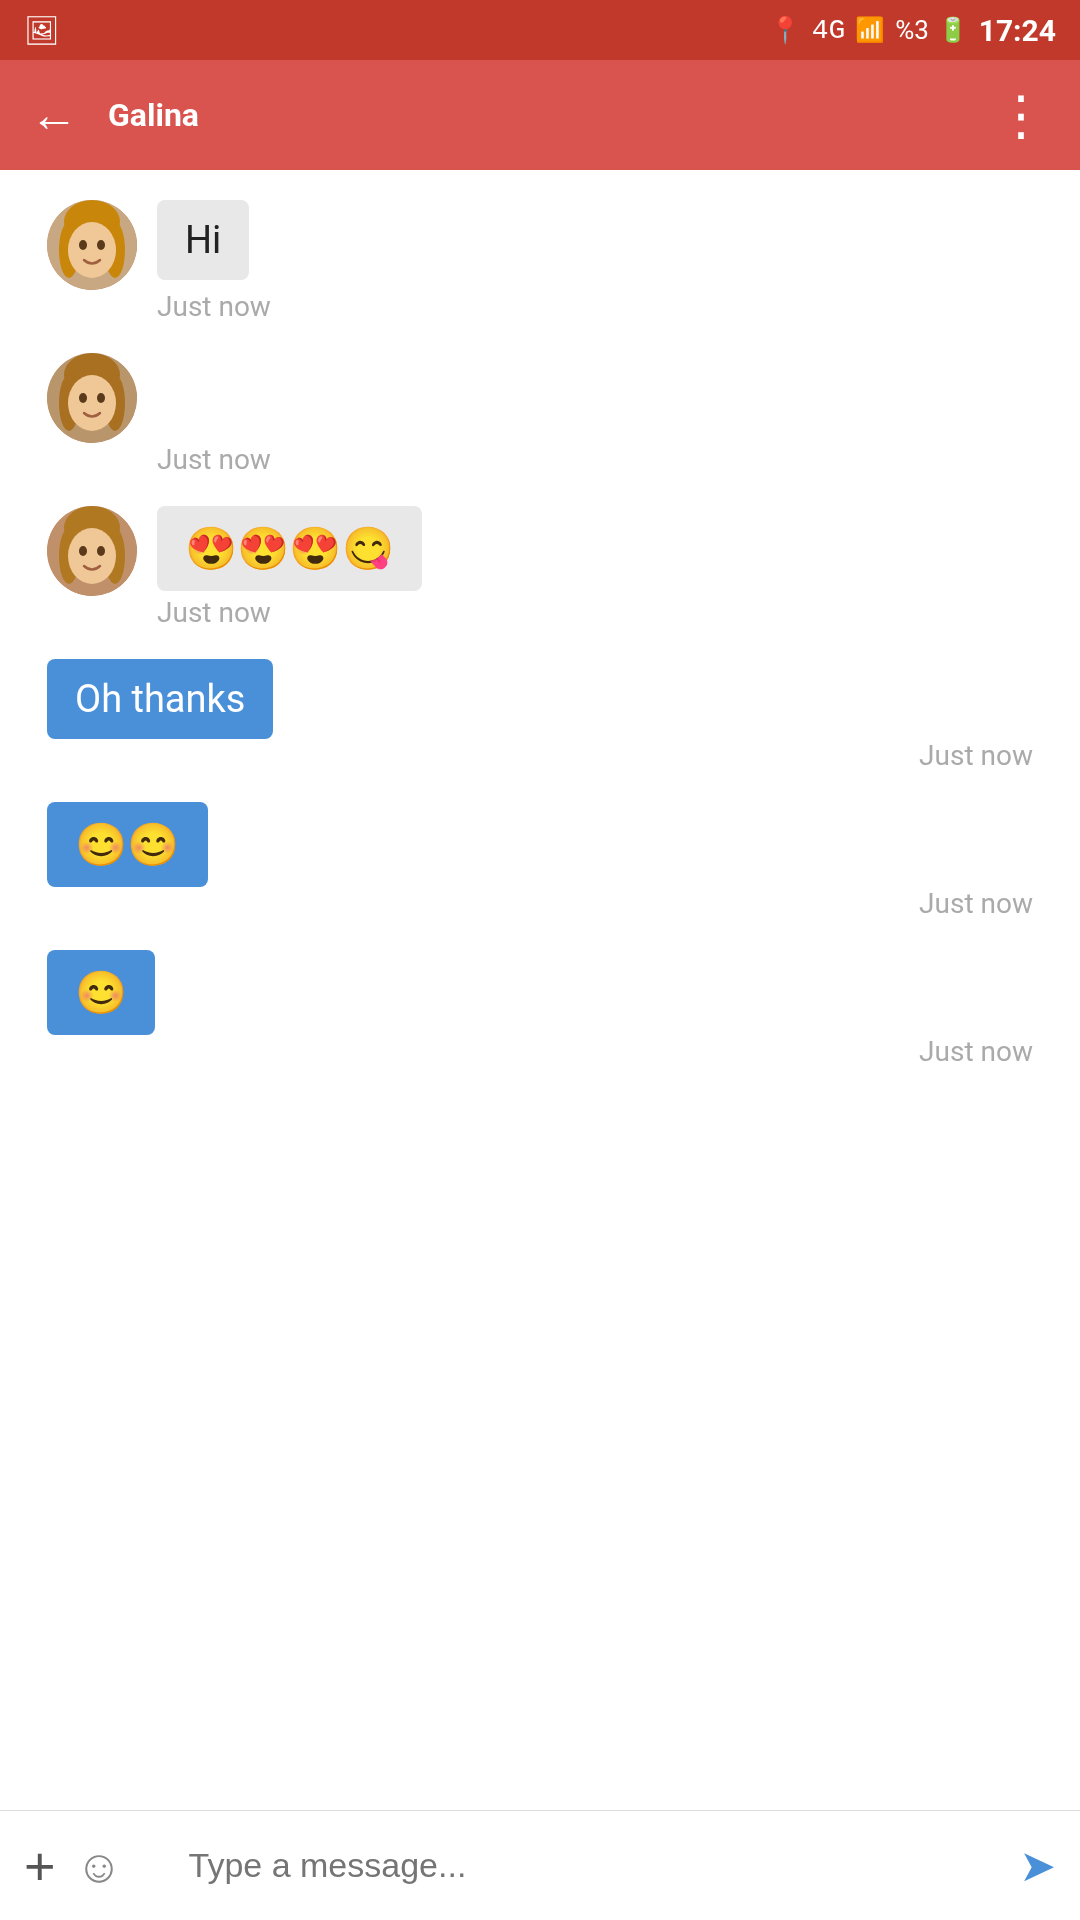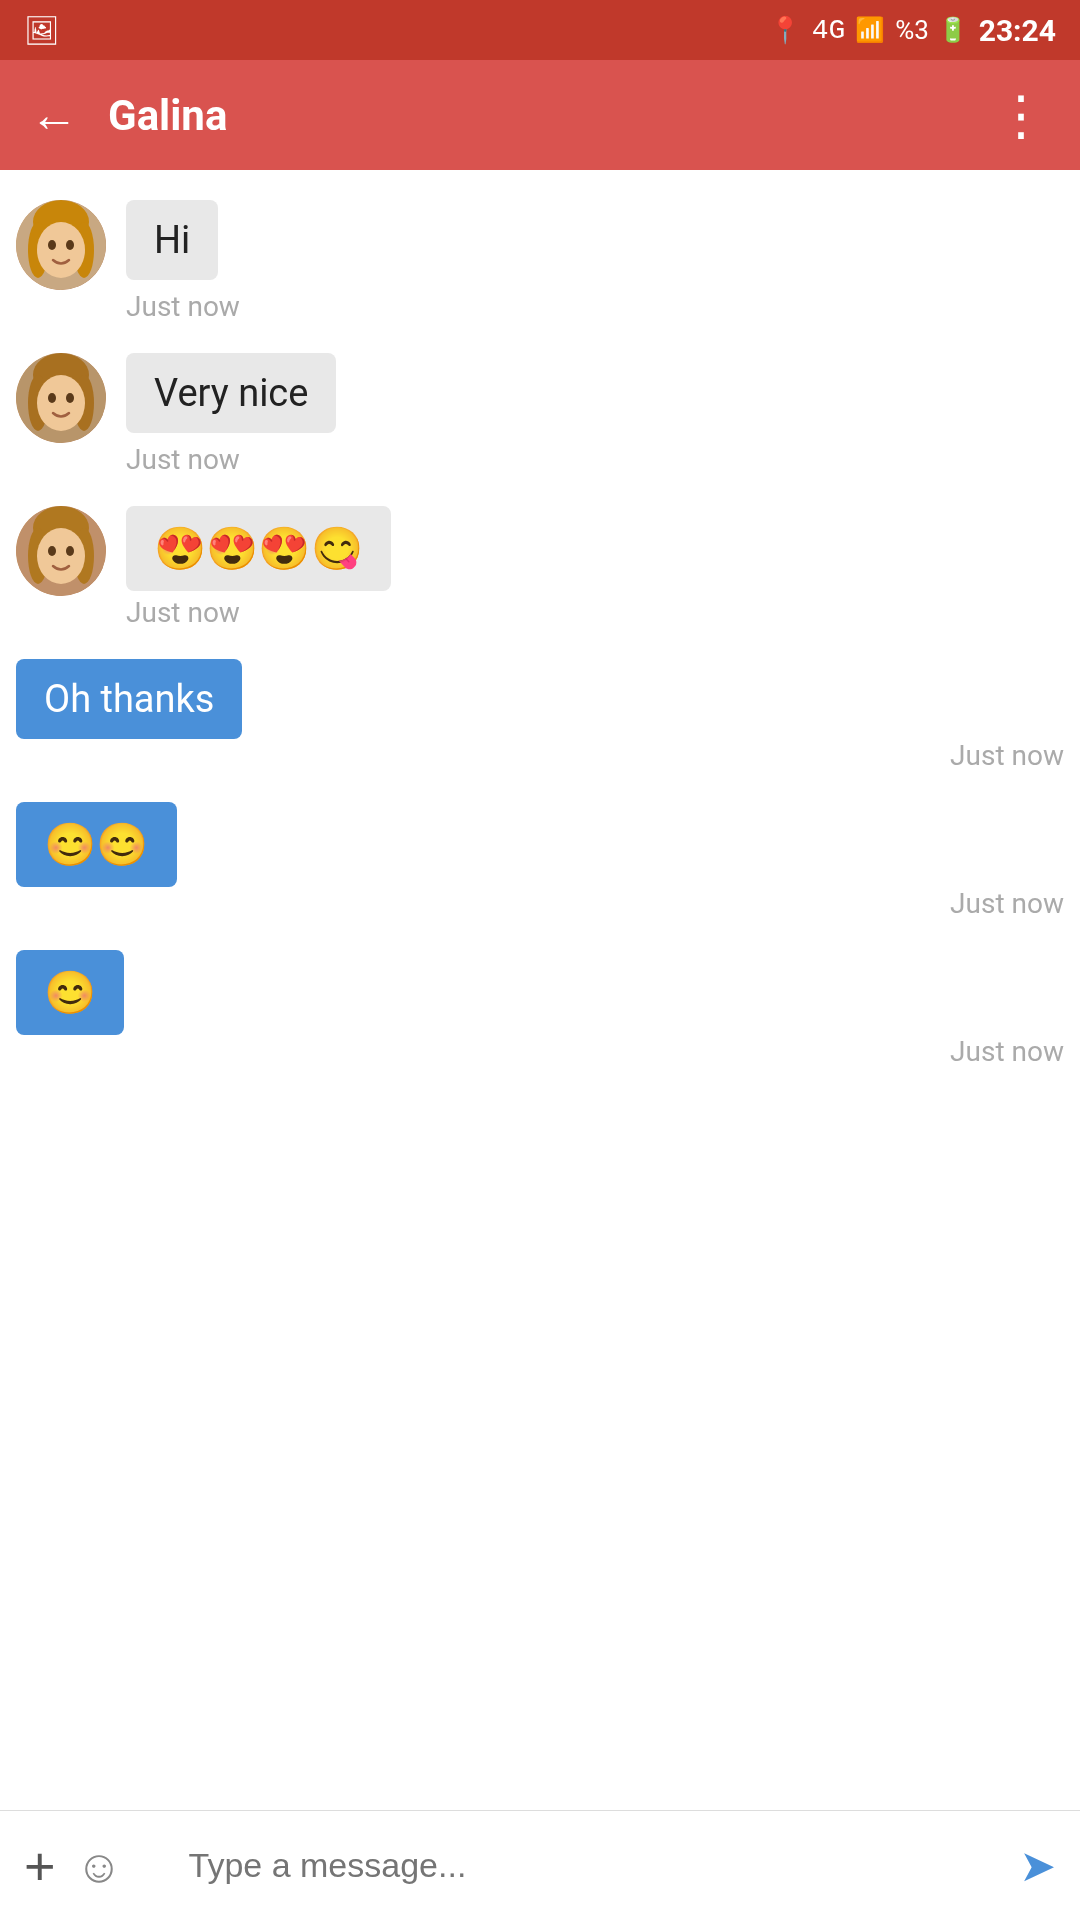--- a/index.html
+++ b/index.html
@@ -52,40 +52,40 @@
       font-size: 48px;
       cursor: pointer;
       margin-right: 30px;
       background: none;
       border: none;
       line-height: 1;
     }
 
     .app-bar-title {
       color: white;
-      font-size: 42px;
+      font-size: 32px;
       font-weight: bold;
       flex: 1;
     }
 
     .more-btn {
       color: white;
       font-size: 54px;
       background: none;
       border: none;
       cursor: pointer;
       letter-spacing: 2px;
       line-height: 1;
     }
 
     
     .chat-area {
       flex: 1;
       background: white;
-      padding: 30px 16px;
+      padding: 30px 47px;
       display: flex;
       flex-direction: column;
       gap: 0;
       overflow-y: auto;
     }
 
     
     .message-group {
       display: flex;
       flex-direction: column;
@@ -220,21 +220,21 @@
 <div class="status-bar">
   <div class="status-bar-left">
     <span style="color:white;font-size:28px;">🖼</span>
   </div>
   <div class="status-bar-right">
     <span style="font-size:26px;">📍</span>
     <span style="font-size:28px;font-family:Liberation Mono, monospace;">4G</span>
     <span style="font-size:24px;">📶</span>
     <span style="font-size:26px;color:white;">%3</span>
     <span style="font-size:24px;">🔋</span>
-    <span style="font-size:30px;color:white;font-weight:bold;">23:24</span>
+    <span style="font-size:30px;color:white;font-weight:bold;">17:24</span>
   </div>
 </div>
 
 <div class="app-bar">
   <button class="back-btn">←</button>
   <span class="app-bar-title">Galina</span>
   <button class="more-btn">⋮</button>
 </div>
 
 <div class="chat-area">
@@ -269,21 +269,20 @@
           <circle cx="45" cy="45" r="45" fill="#b8956a"></circle>
           <ellipse cx="45" cy="22" rx="28" ry="22" fill="#a87020"></ellipse>
           <ellipse cx="22" cy="50" rx="10" ry="28" fill="#a87020"></ellipse>
           <ellipse cx="68" cy="50" rx="10" ry="28" fill="#a87020"></ellipse>
           <ellipse cx="45" cy="50" rx="24" ry="28" fill="#f0c898"></ellipse>
           <ellipse cx="36" cy="45" rx="4" ry="5" fill="#5a3a1a"></ellipse>
           <ellipse cx="54" cy="45" rx="4" ry="5" fill="#5a3a1a"></ellipse>
           <path d="M37 60 Q45 67 53 60" stroke="#a06040" stroke-width="2.5" fill="none" stroke-linecap="round"></path>
         </svg>
       </div>
-      <div class="bubble left">Very nice</div>
     </div>
     <div class="timestamp left">Just now</div>
   </div>
 
   <div class="message-group">
     <div class="message-row left">
       <div class="avatar face-placeholder">
         <svg viewBox="0 0 90 90" xmlns="http://www.w3.org/2000/svg">
           <circle cx="45" cy="45" r="45" fill="#c0906a"></circle>
           <ellipse cx="45" cy="22" rx="28" ry="22" fill="#b07820"></ellipse>

